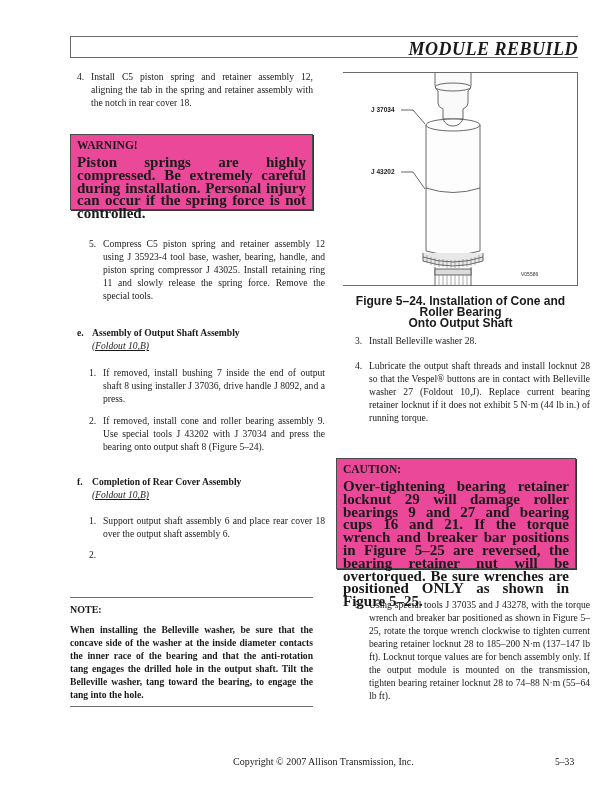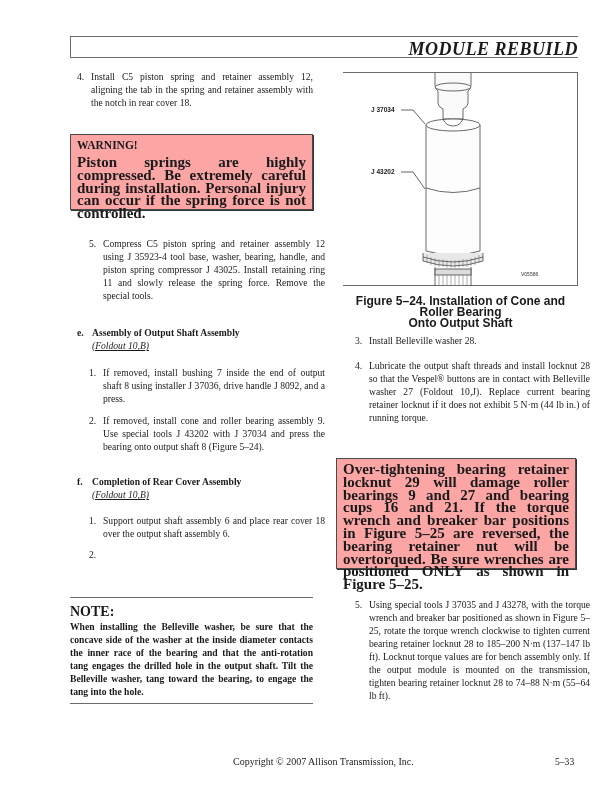--- a/index.html
+++ b/index.html
@@ -7,32 +7,32 @@
          font-family: "Liberation Serif", serif; color: #1a1a1a; }
   .header-box { position: absolute; left: 70px; top: 36px; width: 508px; height: 22px;
                 border: 1px solid #6b6b6b; border-right: none; box-sizing: border-box; }
   .header-title { position: absolute; left: 0; right: 0; top: 2px; text-align: right;
                   font-style: italic; font-weight: bold; font-size: 18px; letter-spacing: 0.5px; }
   .col { position: absolute; font-size: 9.6px; line-height: 13px; text-align: justify; }
   .col-left { left: 77px; width: 236px; }
   .col-right { left: 343px; width: 233px; }
   .step { position: absolute; padding-left: 14px; }
   .step .num { position: absolute; left: 0; top: 0; }
-  .warn-box, .caution-box { position: absolute; background: #fca5a5; border: 1px solid #4a4a4a;
+  .warn-box, .caution-box { position: absolute; background: #ec4899; border: 1px solid #4a4a4a;
                             box-shadow: 1px 1px 0 #333; box-sizing: border-box; padding: 4px 6px;
                             font-weight: bold; text-align: justify; }
   .box-title { font-size: 11.5px; margin-bottom: 5px; }
   .box-text { font-size: 15px; line-height: 12.8px; }
   .section-head { position: absolute; font-weight: bold; }
   .section-head .letter { position: absolute; left: 0; top: 0; }
   .section-head .title { position: absolute; left: 15px; top: 0; white-space: nowrap; }
   .section-head .sub { position: absolute; left: 15px; top: 13px; font-weight: normal; font-style: italic; white-space: nowrap; text-decoration: underline; }
   .note { position: absolute; left: 70px; top: 597px; width: 243px; border-top: 1px solid #6b6b6b;
           border-bottom: 1px solid #6b6b6b; padding: 6px 0 5px 0; font-weight: bold; text-align: justify; }
-  .note-title { font-size: 14px; }
+  .note-title { font-size: 10px; margin-bottom: 8px; }
   .note-text { font-size: 9.6px; line-height: 13px; }
   .figure-frame { position: absolute; left: 343px; top: 72px; width: 235px; height: 214px;
                   border: 1px solid #6b6b6b; border-left: none; box-sizing: border-box; }
   .figure-caption { position: absolute; left: 343px; top: 296px; width: 235px; text-align: center;
                     font-family: "Liberation Sans", sans-serif; font-weight: bold; font-size: 12px; line-height: 11px; }
   .callout { position: absolute; font-family: "Liberation Sans", sans-serif; font-size: 6.5px; font-weight: bold; }
   .fig-id { position: absolute; font-family: "Liberation Sans", sans-serif; font-size: 5px; color: #333; }
   .footer-left { position: absolute; left: 233px; top: 756px; font-size: 10px; }
   .footer-right { position: absolute; left: 555px; top: 756px; font-size: 9.6px; }
 </style>
@@ -163,20 +163,21 @@
     <span class="num">3.</span>
     <span>Install Belleville washer 28.</span>
   </div>
   <div class="step" style="left:12px; top:359px; width:221px;">
     <span class="num">4.</span>
     <span>Lubricate the output shaft threads and install locknut 28 so that the Vespel® buttons are in contact with Belleville washer 27 (Foldout 10,J). Replace current bearing retainer locknut if it does not exhibit 5 N·m (44 lb in.) of running torque.</span>
   </div>
 </div>
 
 <div class="caution-box" style="left:336px; top:458px; width:240px; height:111px;">
+  <div class="box-title">CAUTION:</div>
   <div class="box-text">Over-tightening bearing retainer locknut 29 will damage roller bearings 9 and 27 and bearing cups 16 and 21. If the torque wrench and breaker bar positions in Figure 5–25 are reversed, the bearing retainer nut will be overtorqued. Be sure wrenches are positioned ONLY as shown in Figure 5–25.</div>
 </div>
 
 <div class="col col-right">
   <div class="step" style="left:12px; top:598px; width:221px;">
     <span class="num">5.</span>
     <span>Using special tools J 37035 and J 43278, with the torque wrench and breaker bar positioned as shown in Figure 5–25, rotate the torque wrench clockwise to tighten current bearing retainer locknut 28 to 185–200 N·m (137–147 lb ft). Locknut torque values are for bench assembly only. If the output module is mounted on the transmission, tighten bearing retainer locknut 28 to 74–88 N·m (55–64 lb ft).</span>
   </div>
 </div>
 

